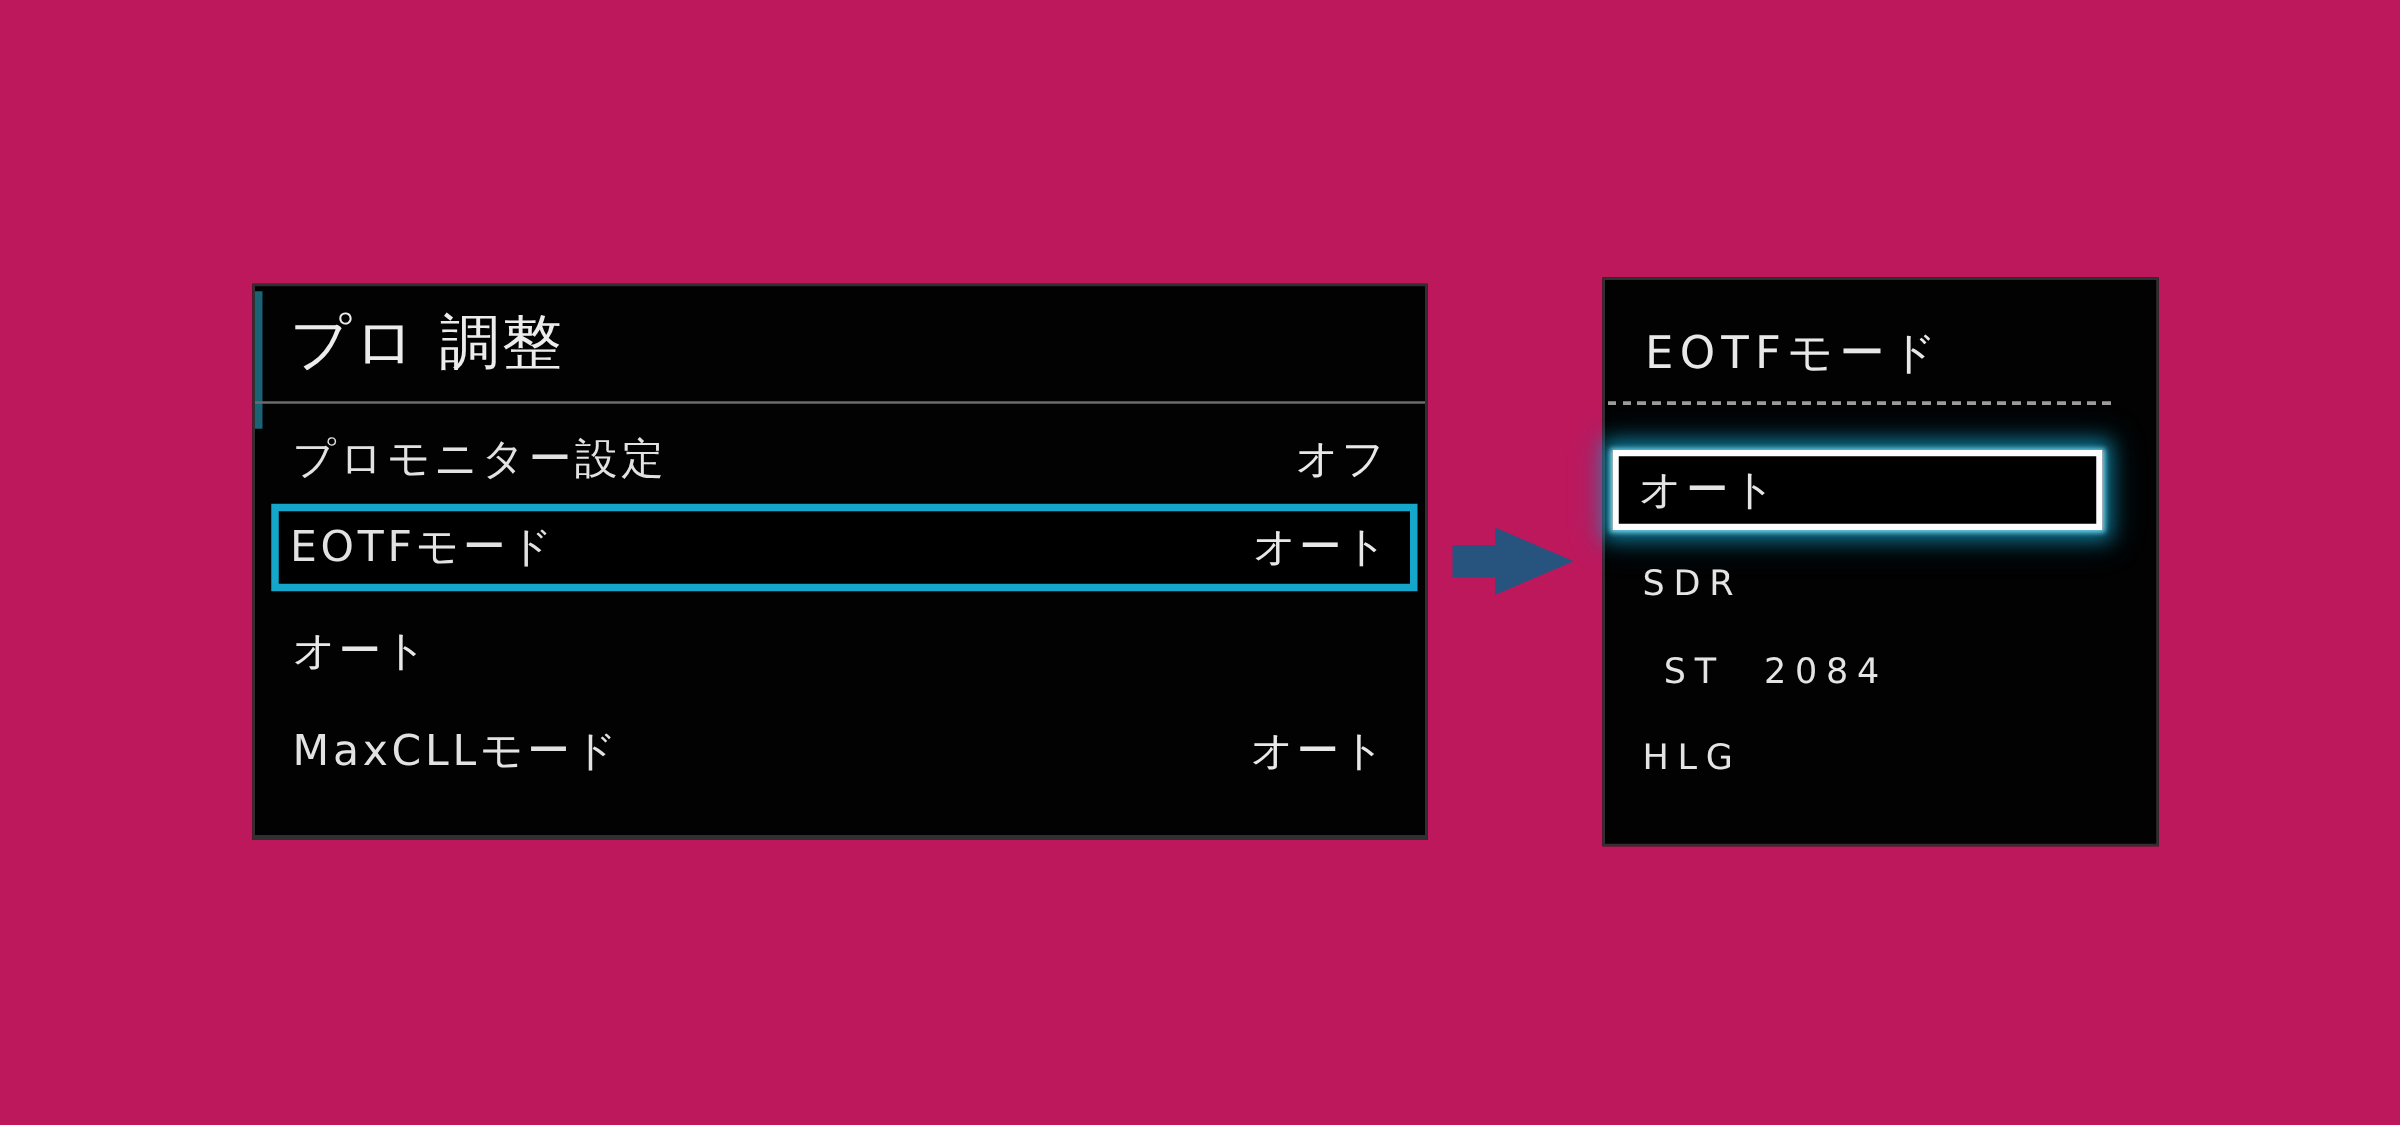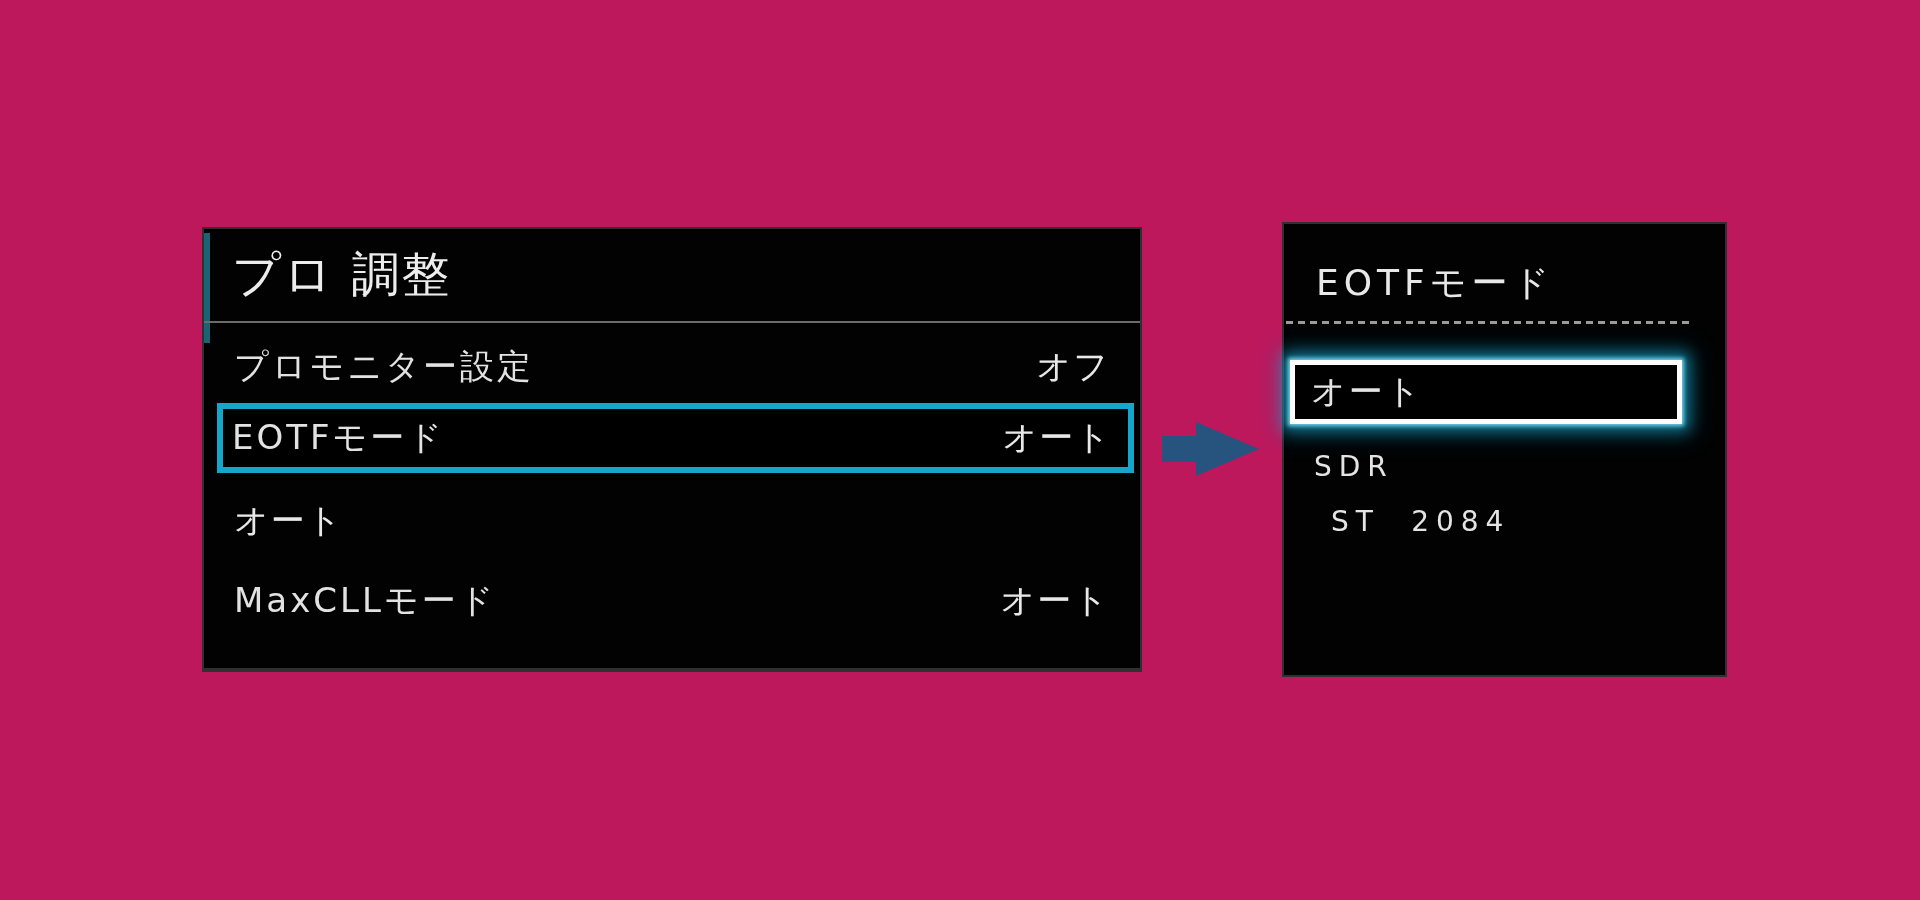--- a/index.html
+++ b/index.html
@@ -114,21 +114,21 @@
     align-items: center;
     padding-left: 30px;
     color: #E4E4E4;
     font-size: 28px;
     letter-spacing: 7px;
     word-spacing: 0.55em;
     white-space: pre;
     cursor: default;
   }
   .opt-2 { top: 220px; }
-  .opt-3 { top: 275px; padding-left: 47px; }
+  .opt-3 { top: 290px; padding-left: 47px; }
   .opt-4 { top: 359px; }
   .option-row.selected {
     top: 136px;
     left: 6px; right: auto;
     width: 392px; height: 64px;
     border: 5px solid #FDFDFD;
     background: #000000;
     padding-left: 16px;
     letter-spacing: 3px;
     font-size: 34px;
@@ -181,15 +181,18 @@
     </div>
 
     <div class="option-row opt-2">
       <span class="opt-label">SDR</span>
     </div>
 
     <div class="option-row opt-3">
       <span class="opt-label">ST 2084</span>
     </div>
 
+    <div class="option-row opt-4">
+      <span class="opt-label">HLG</span>
+    </div>
   </div>
 
 </div>
 
 </body></html>

